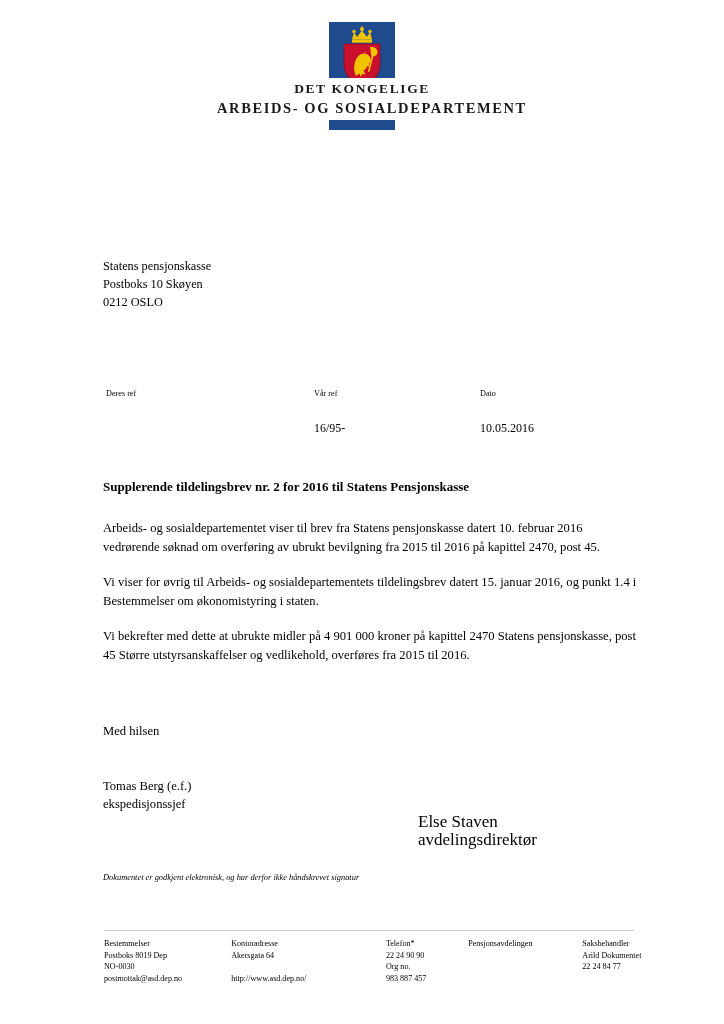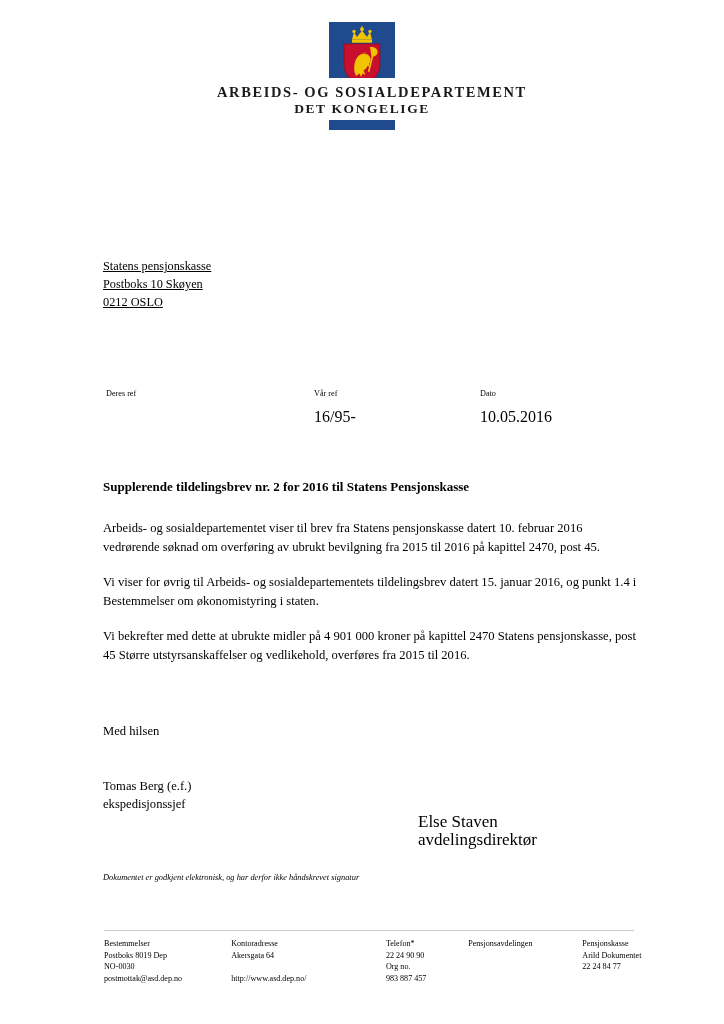--- a/index.html
+++ b/index.html
@@ -107,21 +107,20 @@
     z-index: 2;
   }
 
   
   .recipient {
     position: absolute;
     left: 103px;
     top: 257px;
     font-size: 12.3px;
     line-height: 18px;
-    text-decoration: underline;
   }
   .recipient div { white-space: nowrap; }
 
   
   .refrow {
     position: absolute;
     left: 106px;
     top: 388px;
     width: 540px;
   }
@@ -132,23 +131,23 @@
   .refcol-deres { width: 208px; }
   .refcol-var   { width: 166px; font-family: Liberation Serif, serif; }
   .refcol-dato  { width: 160px; }
   .ref-label {
     font-size: 8.2px;
     line-height: 12px;
     color: #000;
     white-space: nowrap;
   }
   .ref-value {
-    font-size: 16px;
+    font-size: 12px;
     line-height: 17px;
-    margin-top: 8px;
+    margin-top: 20px;
     white-space: nowrap;
     min-height: 17px;
   }
 
   
   .body-block {
     position: absolute;
     left: 103px;
     top: 478px;
     width: 536px;
@@ -263,22 +262,22 @@
 
             <rect x="36.5" y="24" width="1.6" height="22" transform="rotate(14 37 35)" fill="#f2c300"></rect>
 
             <path d="M36 21 C40 20.5 43.5 22.5 43.5 26 C43.5 29 41 31 37.5 30.5 Z" fill="#f2c300"></path>
           </g>
         </svg>
       </div>
 
       <div class="logo-textbg"></div>
       <div class="logo-text">
+        <span class="logo-line logo-line-1">DET KONGELIGE</span>
         <span class="logo-line logo-line-2">ARBEIDS- OG SOSIALDEPARTEMENT</span>
-        <span class="logo-line logo-line-1">DET KONGELIGE</span>
       </div>
     </div>
   </div>
 
   <div class="recipient">
     <div>Statens pensjonskasse</div>
     <div>Postboks 10 Skøyen</div>
     <div>0212 OSLO</div>
   </div>
 
@@ -342,20 +341,20 @@
       <div>22 24 90 90</div>
       <div>Org no.</div>
       <div>983 887 457</div>
     </div>
 
     <div class="fcol fcol-4">
       <div>Pensjonsavdelingen</div>
     </div>
 
     <div class="fcol fcol-5">
-      <div>Pensjonskasse</div>
+      <div>Saksbehandler</div>
       <div>Arild Dokumentet</div>
       <div>22 24 84 77</div>
     </div>
 
   </div>
 
 </div>
 
 </body></html>

